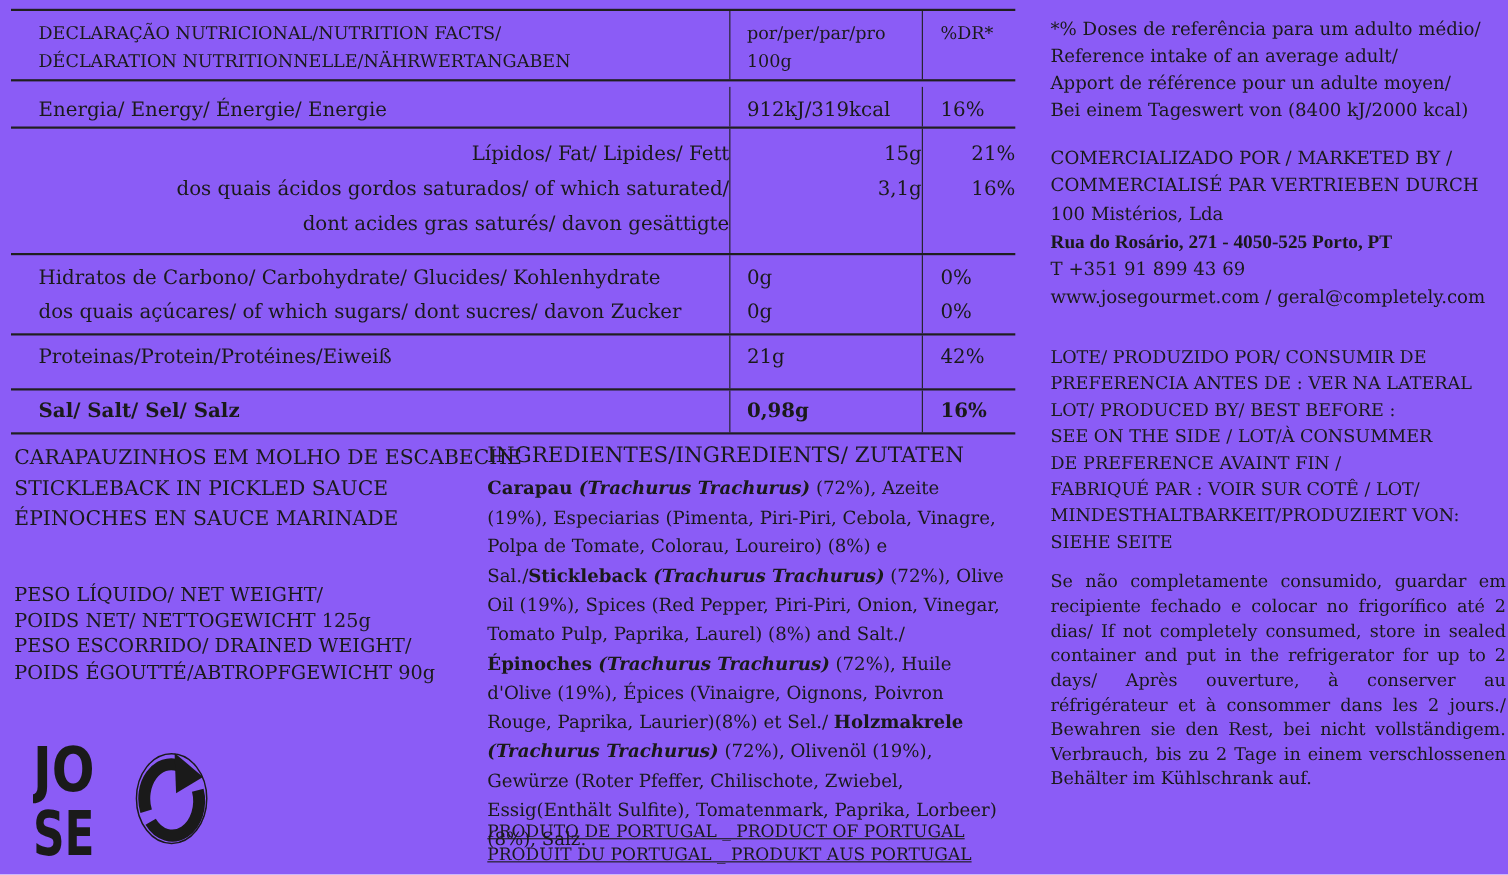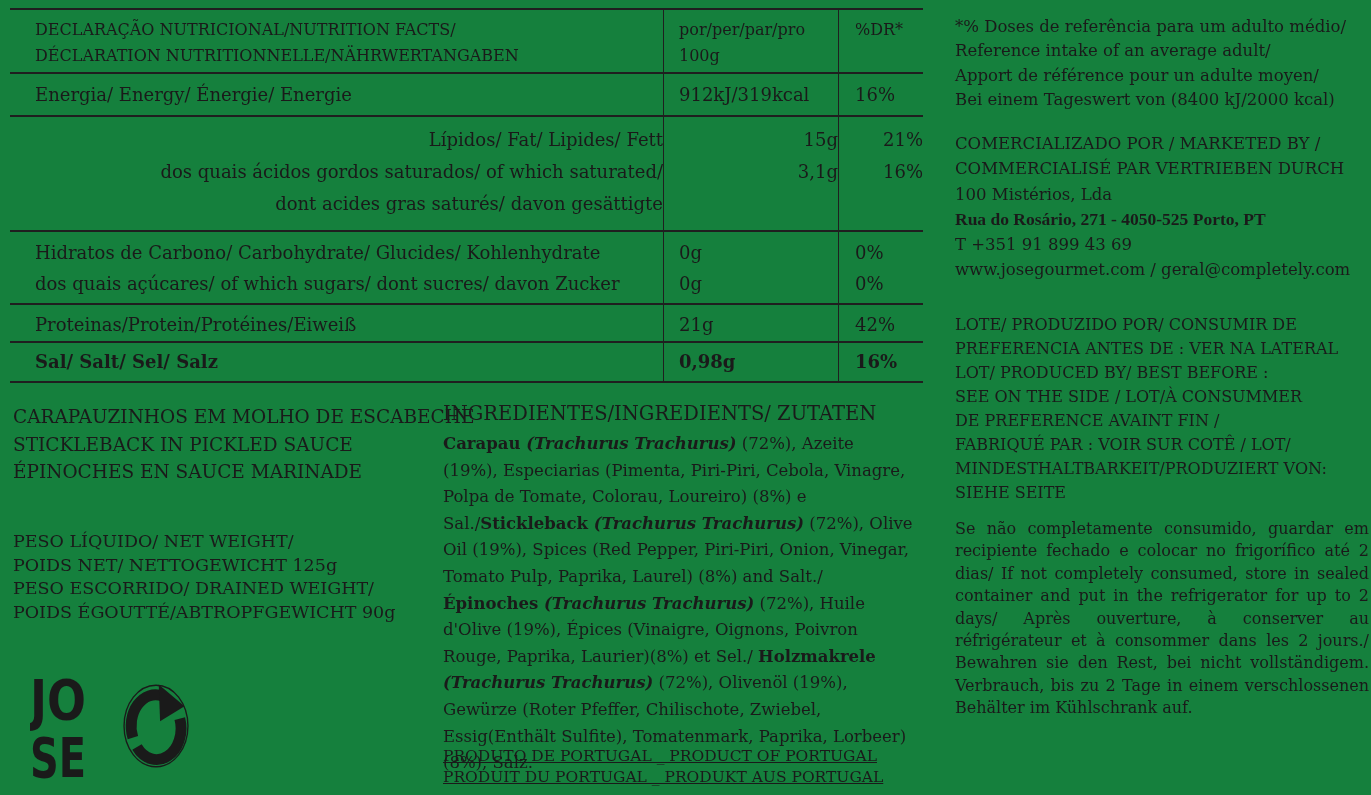--- a/index.html
+++ b/index.html
@@ -1,31 +1,31 @@
 <!DOCTYPE html>
 <html><head>
 <meta charset="utf-8">
 <style>
   html,body{margin:0;padding:0;background:#fff;}
   .page{
-    position:relative;width:1371px;height:795px;background:#15803d;
+    position:relative;width:1371px;height:795px;background:#8b5cf6;
     color:#1a1a1a;font-family:"DejaVu Serif",serif;overflow:hidden;
   }
   
   .ntable{position:absolute;left:10px;top:8px;width:913px;border-top:2px solid #1f1f1f;}
   .trow{display:flex;box-sizing:border-box;border-bottom:2px solid #1f1f1f;}
   .trow>div{box-sizing:border-box;}
   .c1{width:653px;padding-left:25px;}
   .c2{width:175px;border-left:1.5px solid #1f1f1f;padding-left:15px;}
   .c3{flex:1;border-left:1.5px solid #1f1f1f;padding-left:16px;}
   .h-header{height:64px;} .h-header>div{padding-top:7px;line-height:26px;font-size:16px;}
-  .h-energy{height:43px;} .h-energy>div{padding-top:5px;line-height:31px;font-size:18px;}
+  .h-energy{height:43px;align-items:flex-end;} .h-energy>div{padding-top:5px;line-height:31px;font-size:18px;}
   .h-fat{height:115px;text-align:right;}   .h-fat>div{padding-top:7px;line-height:32px;font-size:18px;}
   .h-carb{height:73px;}   .h-carb>div{padding-top:5px;line-height:31px;font-size:18px;}
-  .h-prot{height:38px;}   .h-prot>div{padding-top:4px;line-height:31px;font-size:18px;}
+  .h-prot{height:50px;}   .h-prot>div{padding-top:4px;line-height:31px;font-size:18px;}
   .h-salt{height:40px;}   .h-salt>div{padding-top:3px;line-height:31px;font-size:18px;font-weight:bold;}
   .nline{white-space:nowrap;}
   
   .product-name{position:absolute;left:13px;top:403px;font-size:18.5px;line-height:27.5px;}
   .product-name div{white-space:nowrap;}
   .weights{position:absolute;left:13px;top:530px;font-size:17.5px;line-height:23.5px;}
   .weights div{white-space:nowrap;}
   .jose-logo{position:absolute;left:30px;top:673px;}
   .green-dot{position:absolute;left:122px;top:683px;}
   

